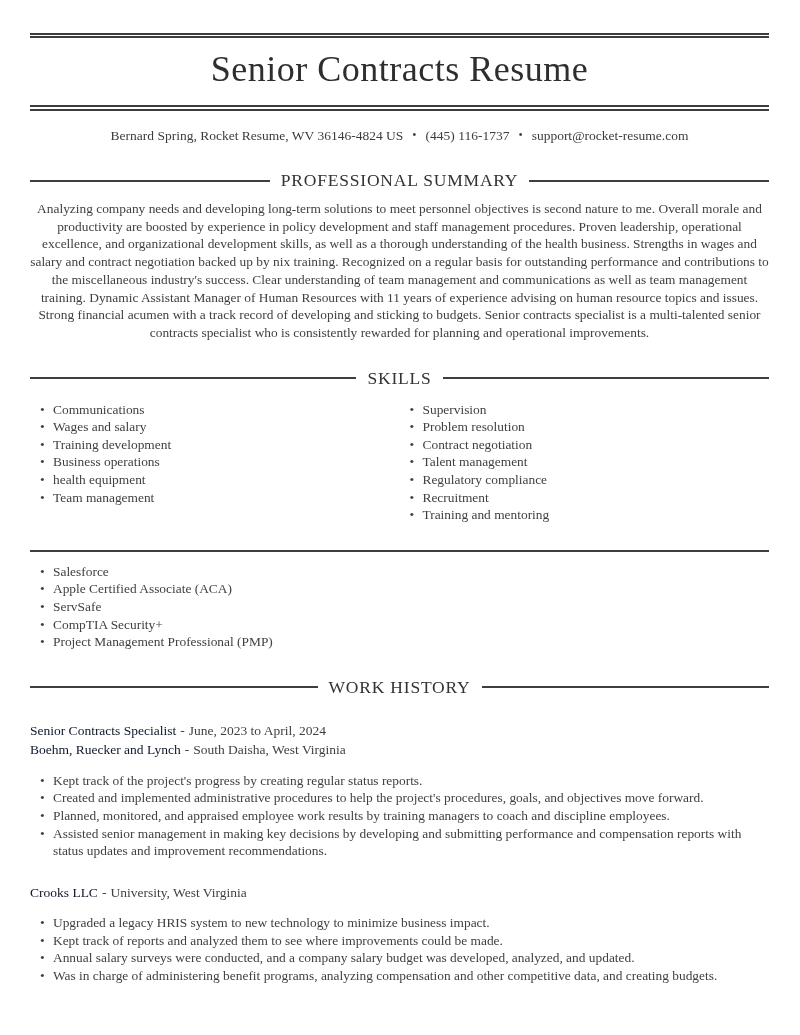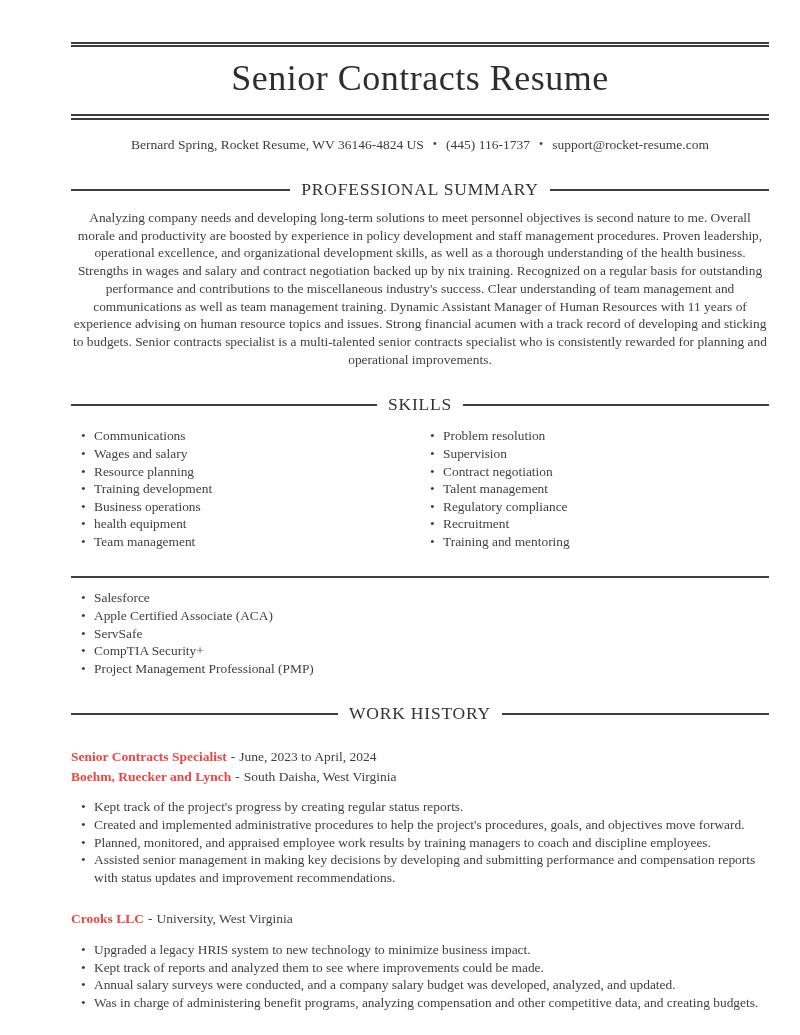--- a/index.html
+++ b/index.html
@@ -9,22 +9,21 @@
   }
   body {
     width: 800px;
     height: 1035px;
     overflow: hidden;
     font-family: "Liberation Serif", "DejaVu Serif", serif;
     color: #3f3f3f;
     -webkit-font-smoothing: antialiased;
   }
   .page {
-    padding: 13px 31px 0 30px;
-    margin-left: 41px;
+    padding: 4px 31px 0 30px;
   }
 
   
   .title-block {
     margin-top: 29px;
     border-top: 5px double #3c3c3c;
     border-bottom: 6px double #3c3c3c;
     text-align: center;
     padding: 9px 0 13px 0;
   }
@@ -115,22 +114,22 @@
   
   .job {
     margin-top: 23px;
   }
   .job-line {
     font-size: 13.5px;
     line-height: 19.5px;
     color: #3f3f3f;
   }
   .job-line .bold {
-    font-weight: 700;
-    color: #ef4444;
+    font-weight: 400;
+    color: #0f172a;
   }
   .job-line .sep {
     margin: 0 4px;
   }
   .job ul.bullets { margin-top: 12px; }
   .job ul.bullets li { margin-top: 0; }
 
   .certs ul.bullets { margin-top: 11px; }
 </style>
 </head>
@@ -159,31 +158,30 @@
     <div class="section-heading">
       <span class="rule"></span>
       <span class="label">SKILLS</span>
       <span class="rule"></span>
     </div>
     <div class="skills-columns">
       <div class="col">
         <ul class="bullets">
           <li>Communications</li>
           <li>Wages and salary</li>
-          <li>Resource planning</li>
           <li>Training development</li>
           <li>Business operations</li>
           <li>health equipment</li>
           <li>Team management</li>
         </ul>
       </div>
       <div class="col">
         <ul class="bullets">
+          <li>Supervision</li>
           <li>Problem resolution</li>
-          <li>Supervision</li>
           <li>Contract negotiation</li>
           <li>Talent management</li>
           <li>Regulatory compliance</li>
           <li>Recruitment</li>
           <li>Training and mentoring</li>
         </ul>
       </div>
     </div>
   </section>
 

